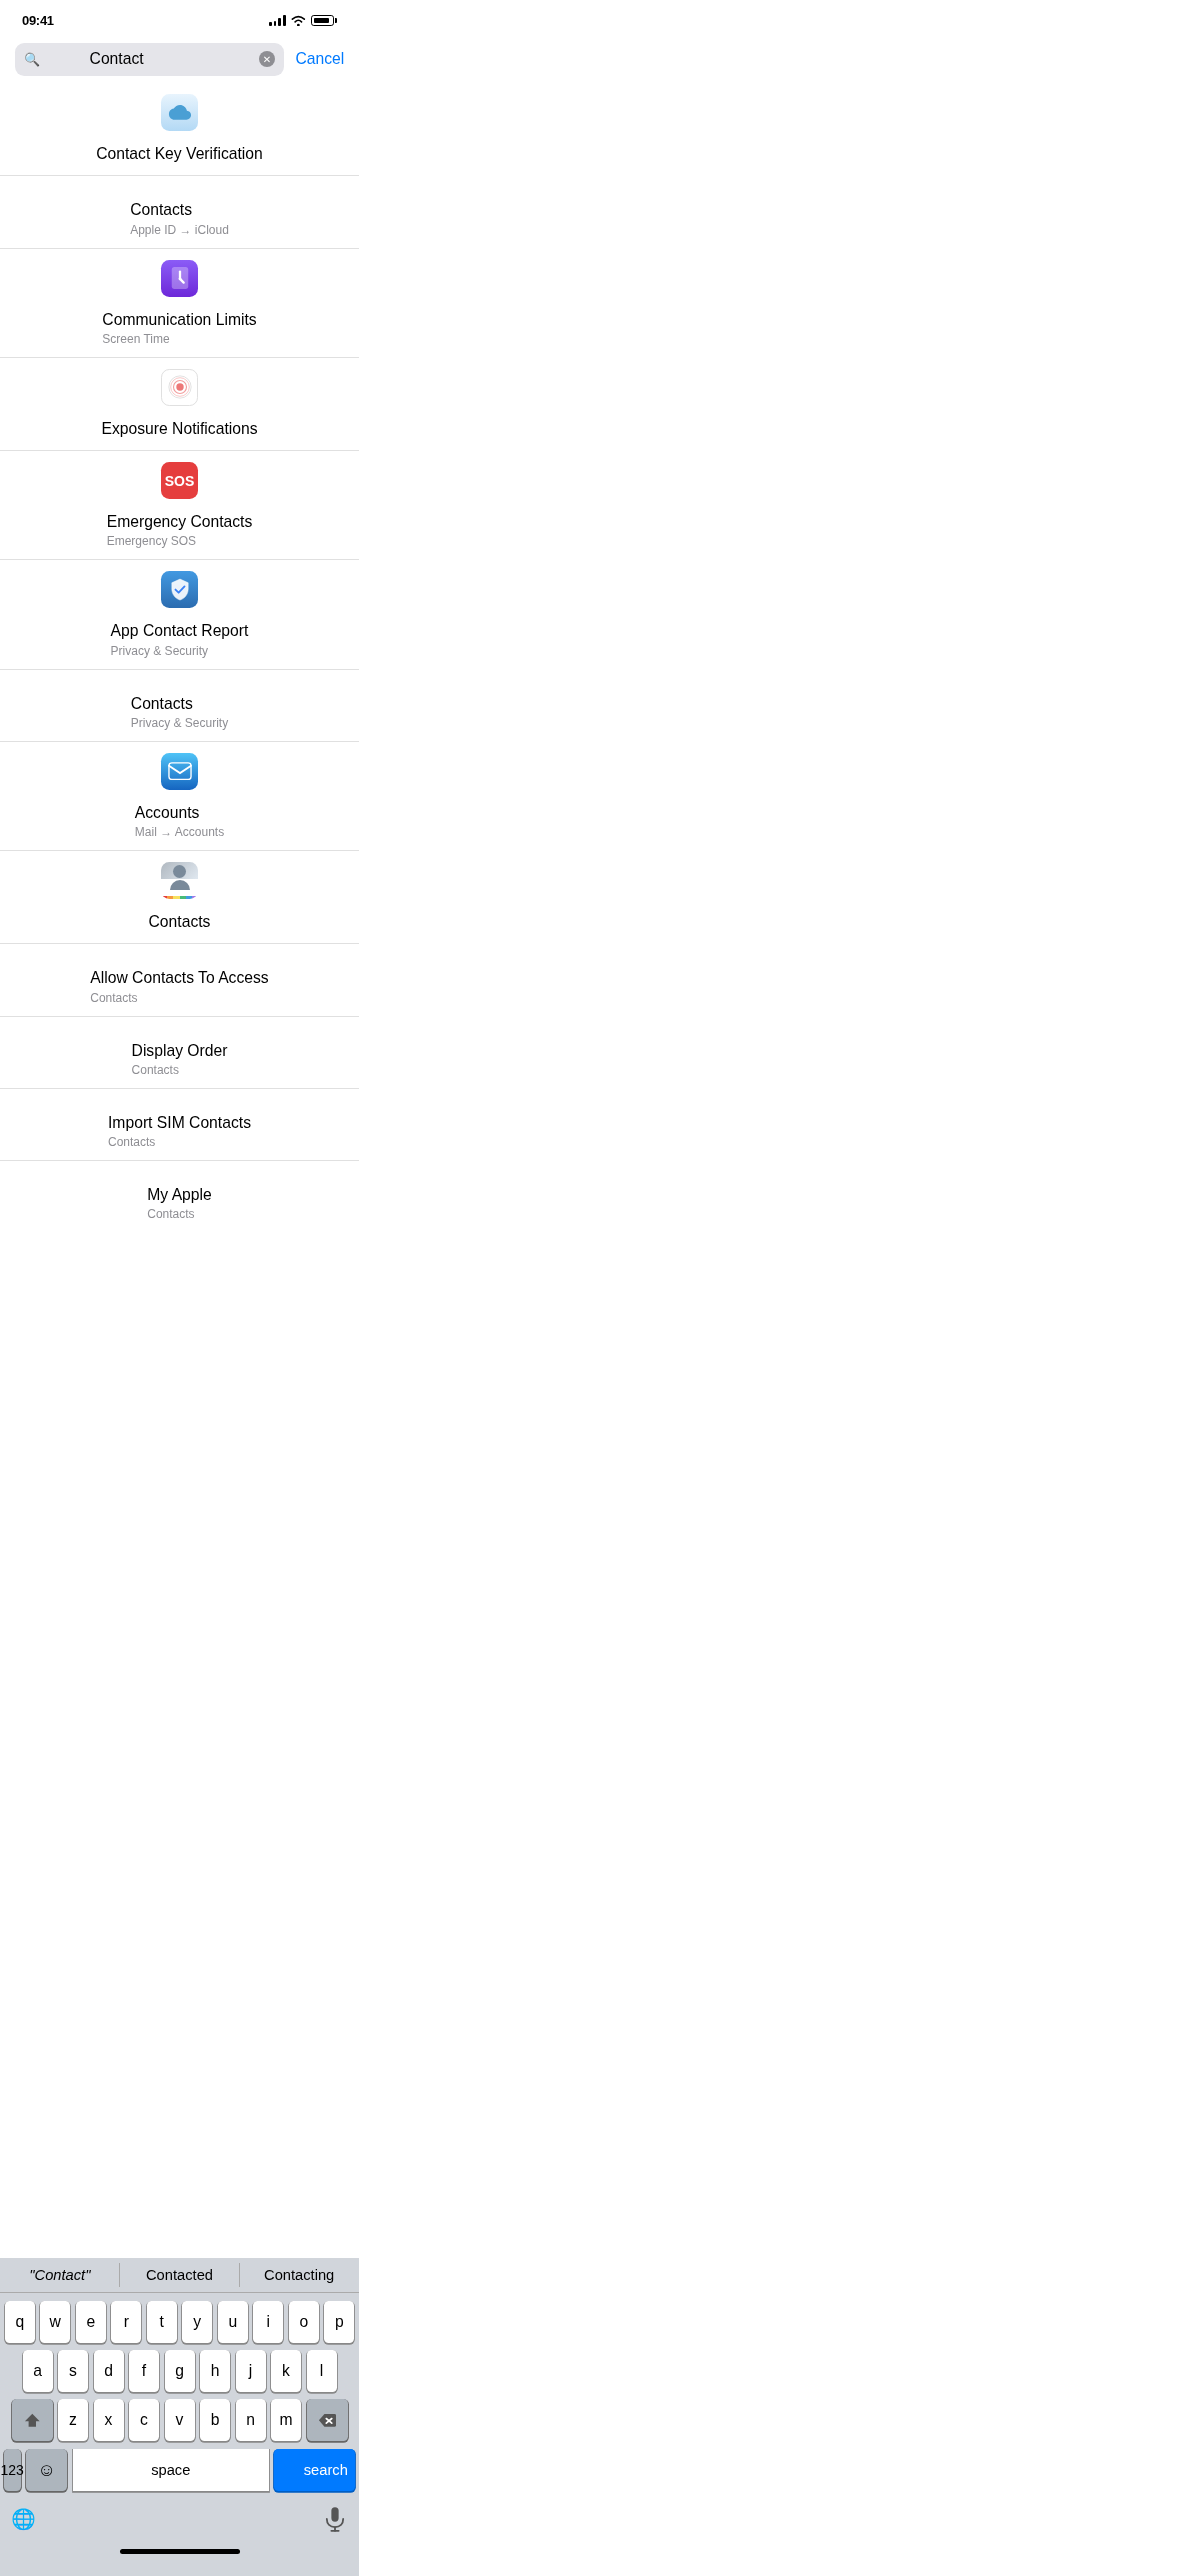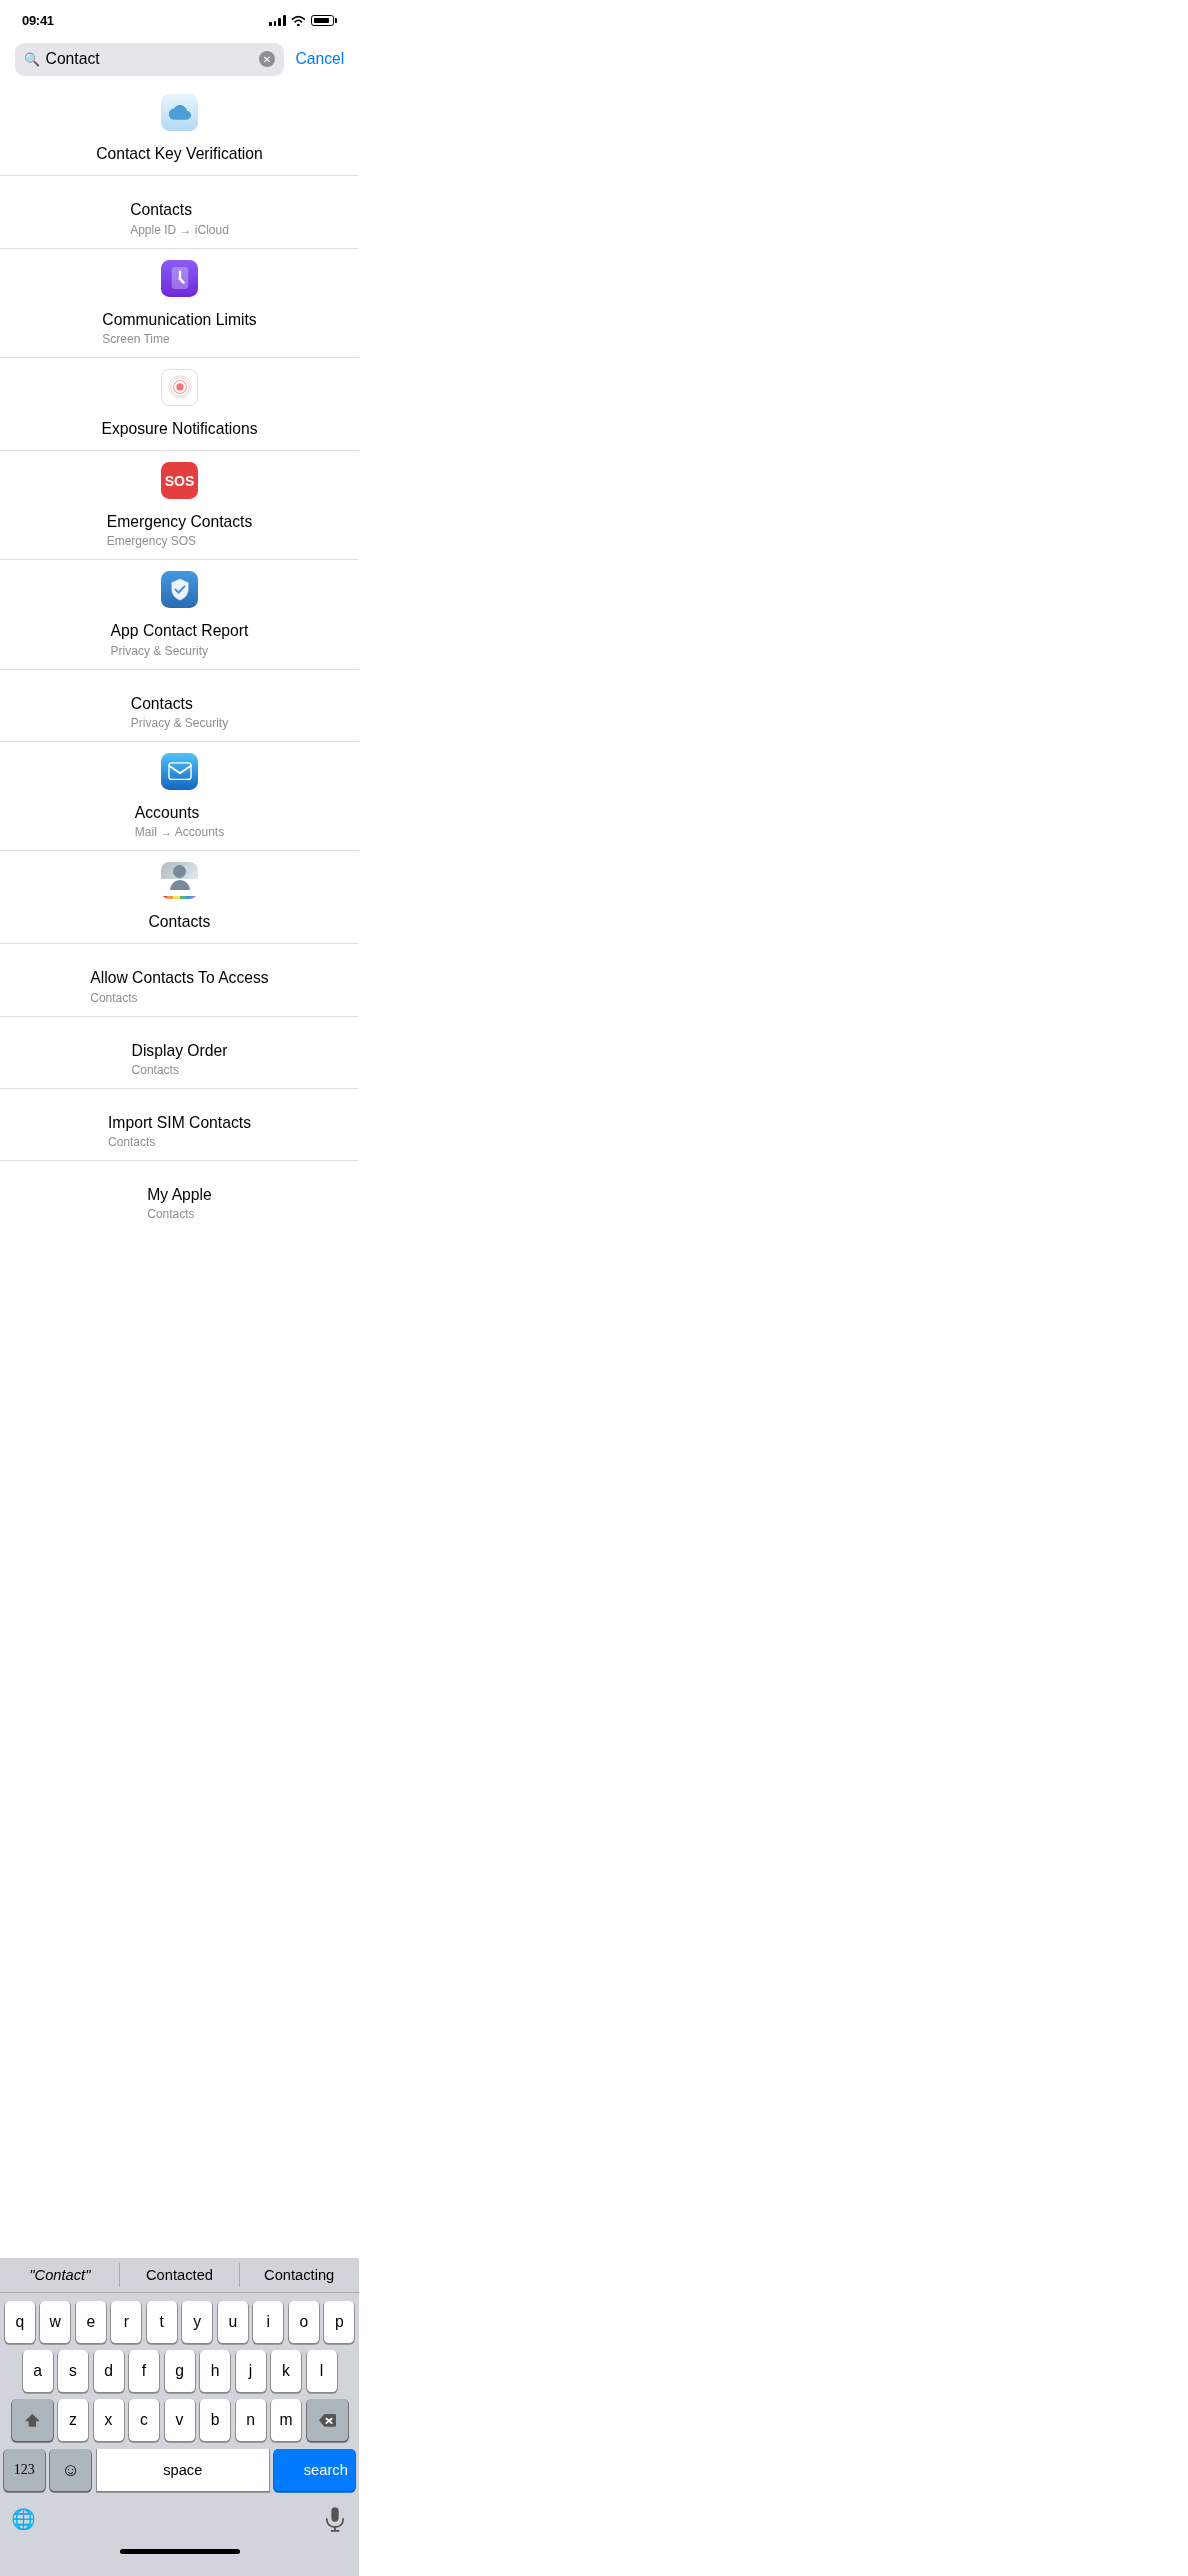--- a/index.html
+++ b/index.html
@@ -92,20 +92,21 @@
       color: #8e8e93;
       font-size: 13px;
     }
     .search-input-text {
       flex: 1;
       font-size: 15.7px;
       color: #000;
       background: transparent;
       border: none;
       outline: none;
+      margin-left: 44px;
     }
     .search-clear-btn {
       width: 16.6px;
       height: 16.6px;
       background: #8e8e93;
       border-radius: 50%;
       display: flex;
       align-items: center;
       justify-content: center;
       cursor: pointer;
@@ -572,21 +573,21 @@
     <div class="kb-key kb-key-regular">m</div>
     <div class="kb-key kb-key-dark" style="width:41px;">
       <svg width="18.4" height="14.7" viewBox="0 0 20 16" fill="none">
         <path d="M7 1H18C19.1 1 20 1.9 20 3V13C20 14.1 19.1 15 18 15H7L1 8L7 1Z" fill="#555"></path>
         <path d="M9 6L15 11M15 6L9 11" stroke="white" stroke-width="1.8" stroke-linecap="round"></path>
       </svg>
     </div>
   </div>
 
   <div class="kb-row-special">
-    <div class="kb-key kb-key-dark" style="width:41px; font-size:14px;font-family:Liberation Serif, serif;">123</div>
+    <div class="kb-key kb-key-dark" style="width:17px; font-size:14px;">123</div>
     <div class="kb-key kb-key-dark" style="width:41px; font-size:18.4px;">☺</div>
     <div class="kb-space">space</div>
     <div class="kb-key kb-key-blue" style="width:81px; font-size:14.7px;">search</div>
   </div>
 
   <div class="kb-bottom-row">
     <button class="globe-key">🌐</button>
     <button class="mic-key">
       <svg width="20" height="26" viewBox="0 0 22 28" fill="none">
         <rect x="7" y="1" width="8" height="16" rx="4" fill="#555"></rect>

